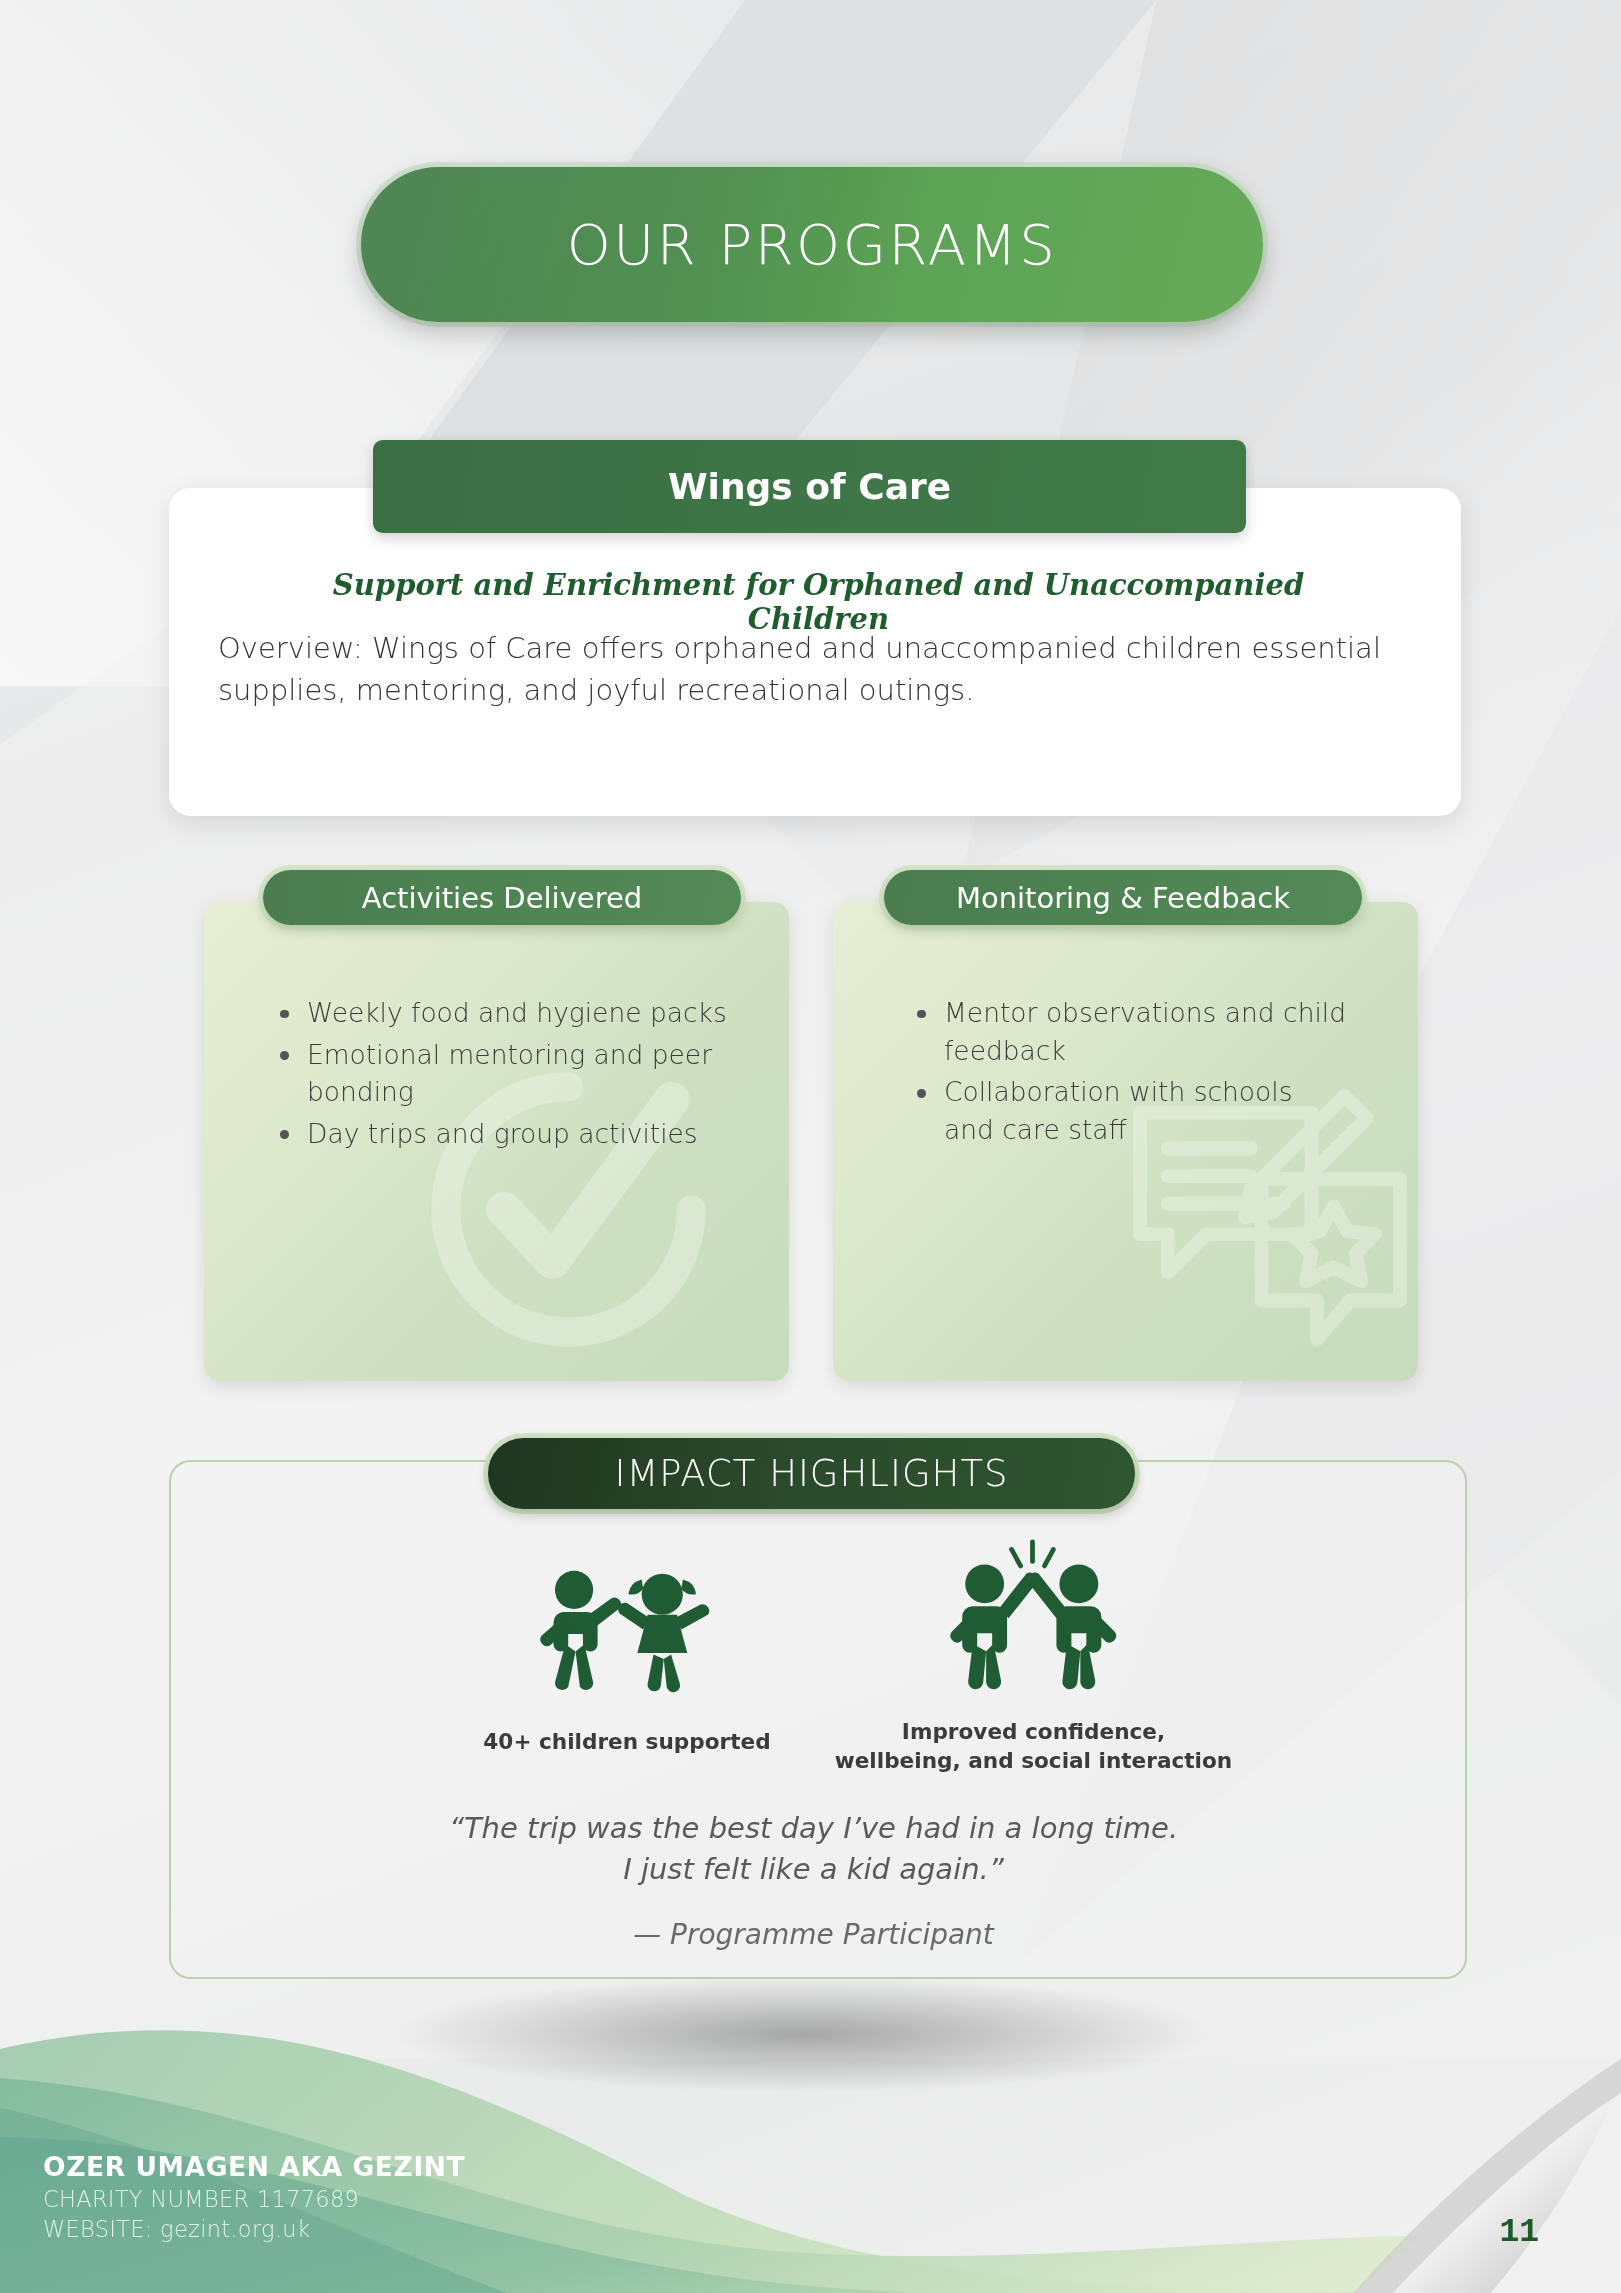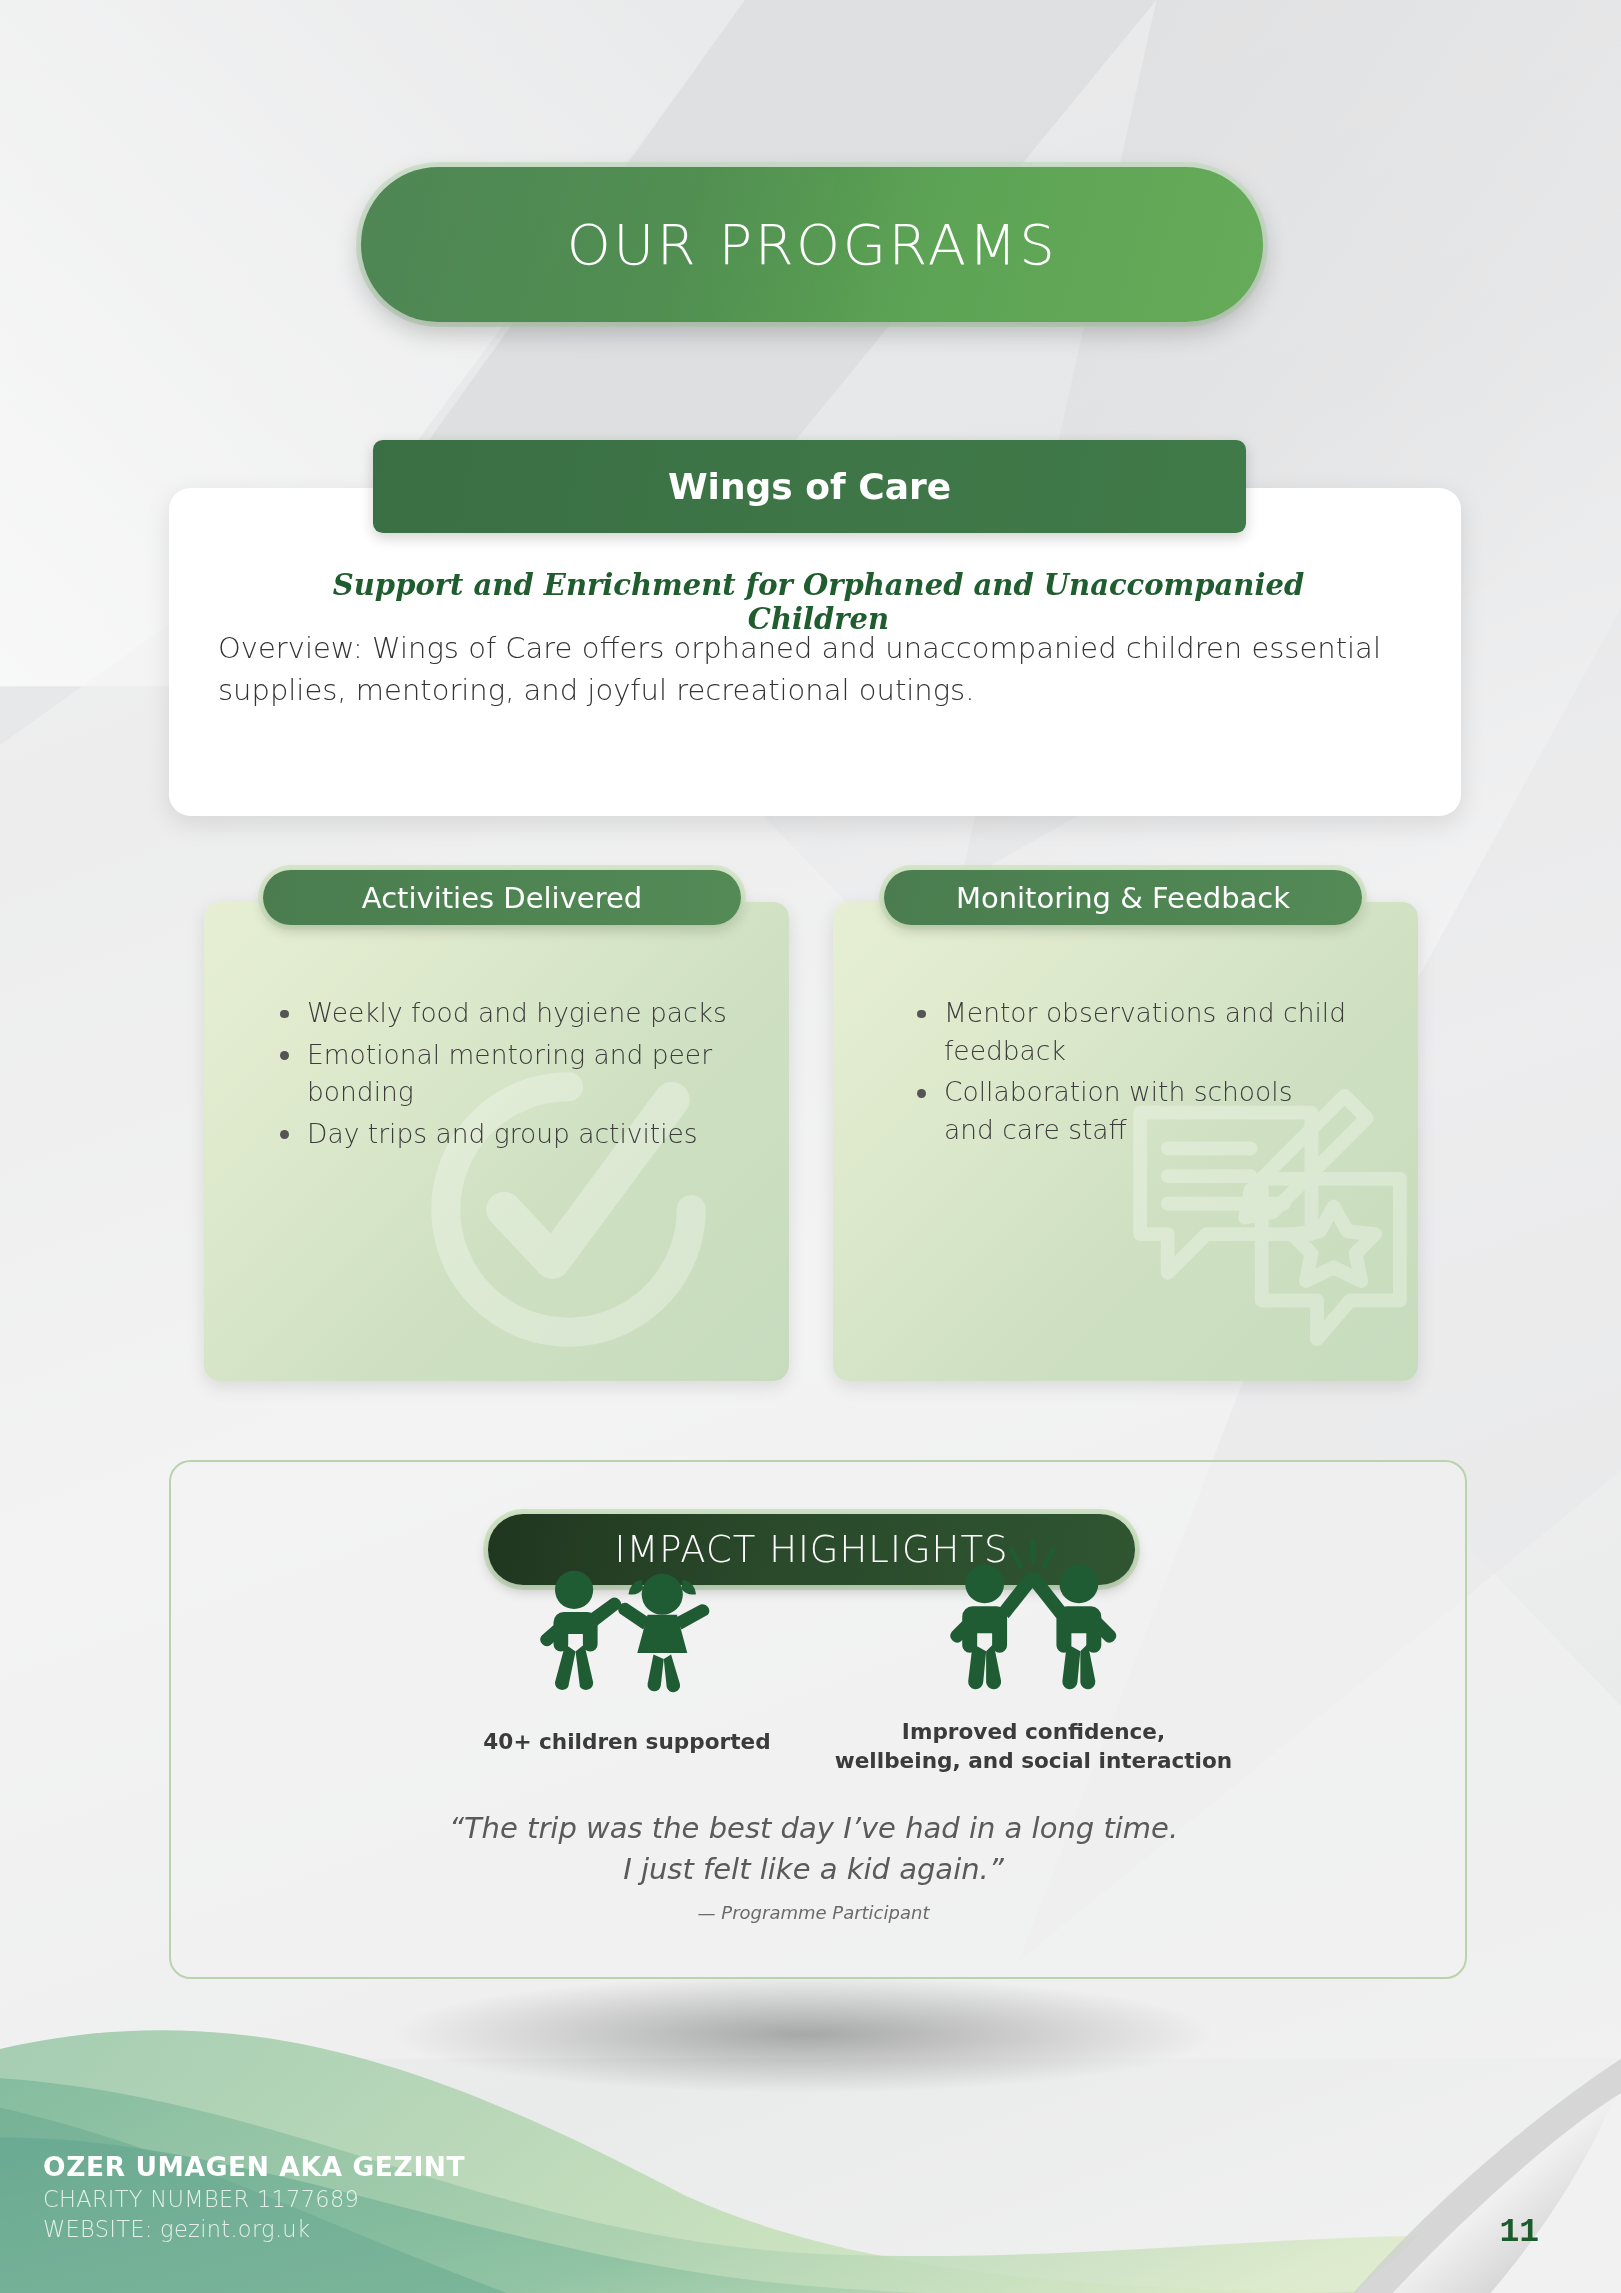--- a/index.html
+++ b/index.html
@@ -99,21 +99,21 @@
     content:"";position:absolute;left:9.8px;top:15.7px;width:8.8px;height:8.8px;border-radius:50%;background:#555;
   }
 
   
   .impact-panel{
     position:absolute;left:169px;top:1460px;width:1294px;height:515px;
     background:rgba(242,242,242,.55);
     border:2px solid #b9d3ad;border-radius:21.6px;
   }
   .impact-pill{
-    position:absolute;left:488px;top:1514px;width:647px;height:71px;border-radius:35px;
+    position:absolute;left:488px;top:1438px;width:647px;height:71px;border-radius:35px;
     background:linear-gradient(100deg,#20361f 0%,#2a4a2b 45%,#2f5531 100%);
     box-shadow:0 4.9px 13.7px rgba(0,0,0,.22), 0 0 0 4.9px rgba(206,230,194,.9);
     display:flex;align-items:center;justify-content:center;
   }
   .impact-pill-label{color:#fff;font-size:37px;letter-spacing:1px;font-weight:300;font-family:"DejaVu Sans", sans-serif;}
 
   .stat{position:absolute;text-align:center;}
   .stat.one{left:431px;top:1549px;width:392px;}
   .stat.two{left:823px;top:1539px;width:421px;}
   .stat-icon{height:157px;display:flex;align-items:flex-end;justify-content:center;}
@@ -121,21 +121,21 @@
     margin-top:21px;color:#3b3b3b;font-size:21.6px;font-weight:bold;line-height:1.35;
     font-family:"DejaVu Sans", sans-serif;
   }
 
   .quote{
     position:absolute;left:392px;top:1808px;width:843px;text-align:center;
     color:#5a5a5a;font-size:29px;font-style:italic;line-height:1.42;font-weight:300;
     font-family:"DejaVu Sans", sans-serif;
   }
   .quote-attr{
-    margin-top:10px;font-size:18px;color:#6a6a6a;font-style:italic;
+    margin-top:25px;font-size:28px;color:#6a6a6a;font-style:italic;
   }
 
   
   .footer-text{position:absolute;left:43px;top:2151px;}
   .footer-org{
     color:#fff;font-size:26.5px;font-weight:bold;letter-spacing:0.6px;
     font-family:"DejaVu Sans", sans-serif;
   }
   .footer-line{
     color:rgba(255,255,255,.80);font-size:22.5px;font-weight:300;letter-spacing:0.3px;margin-top:3.9px;

